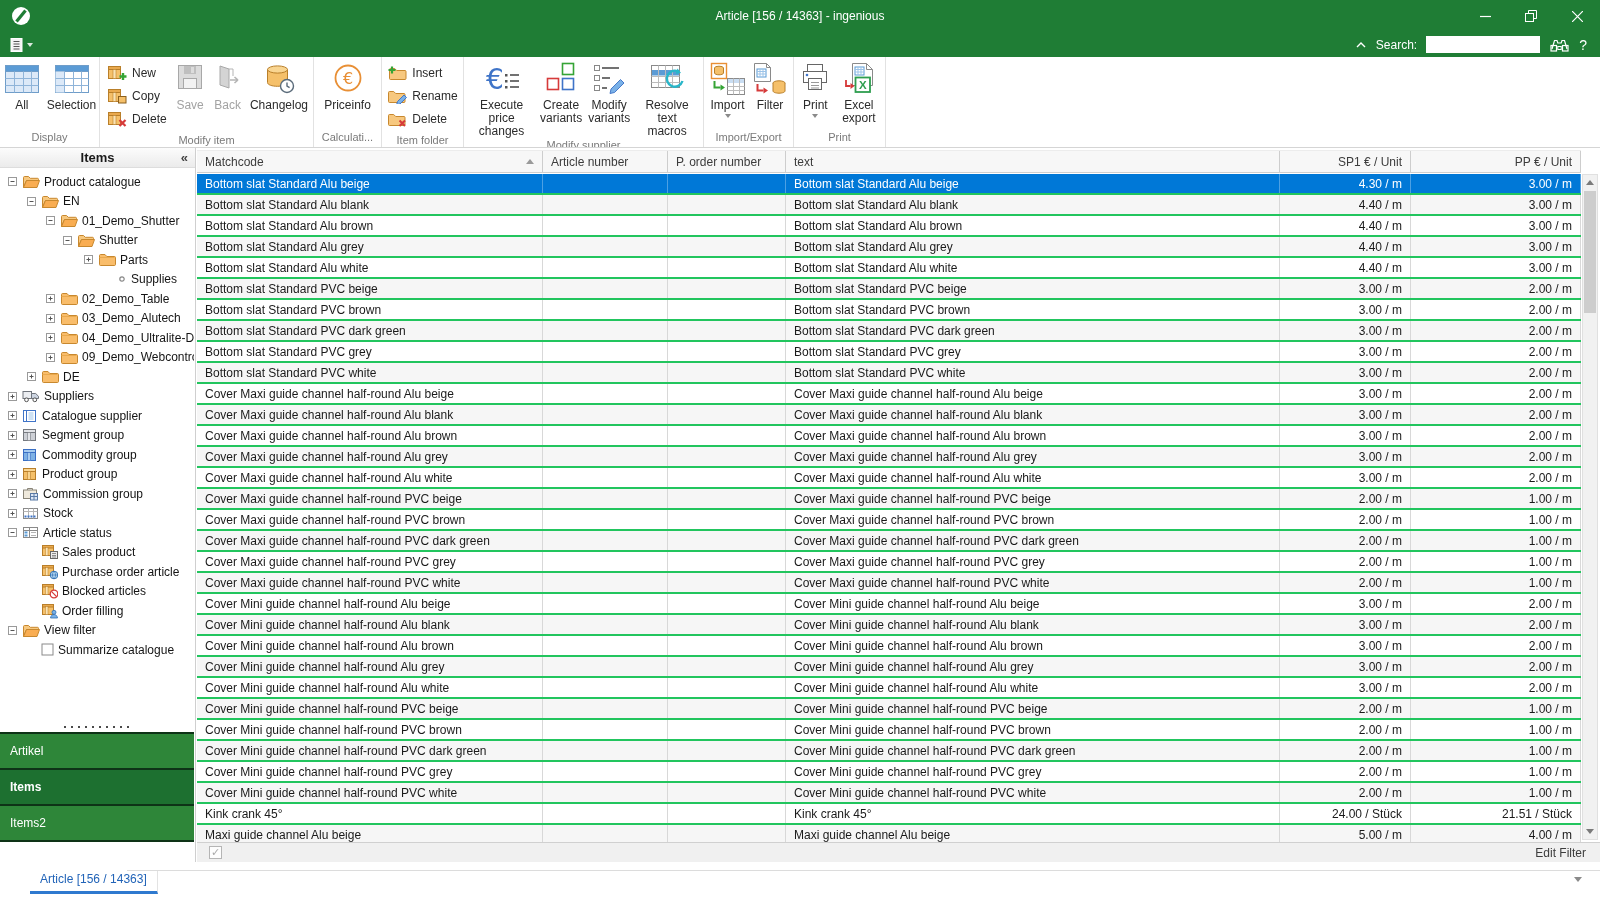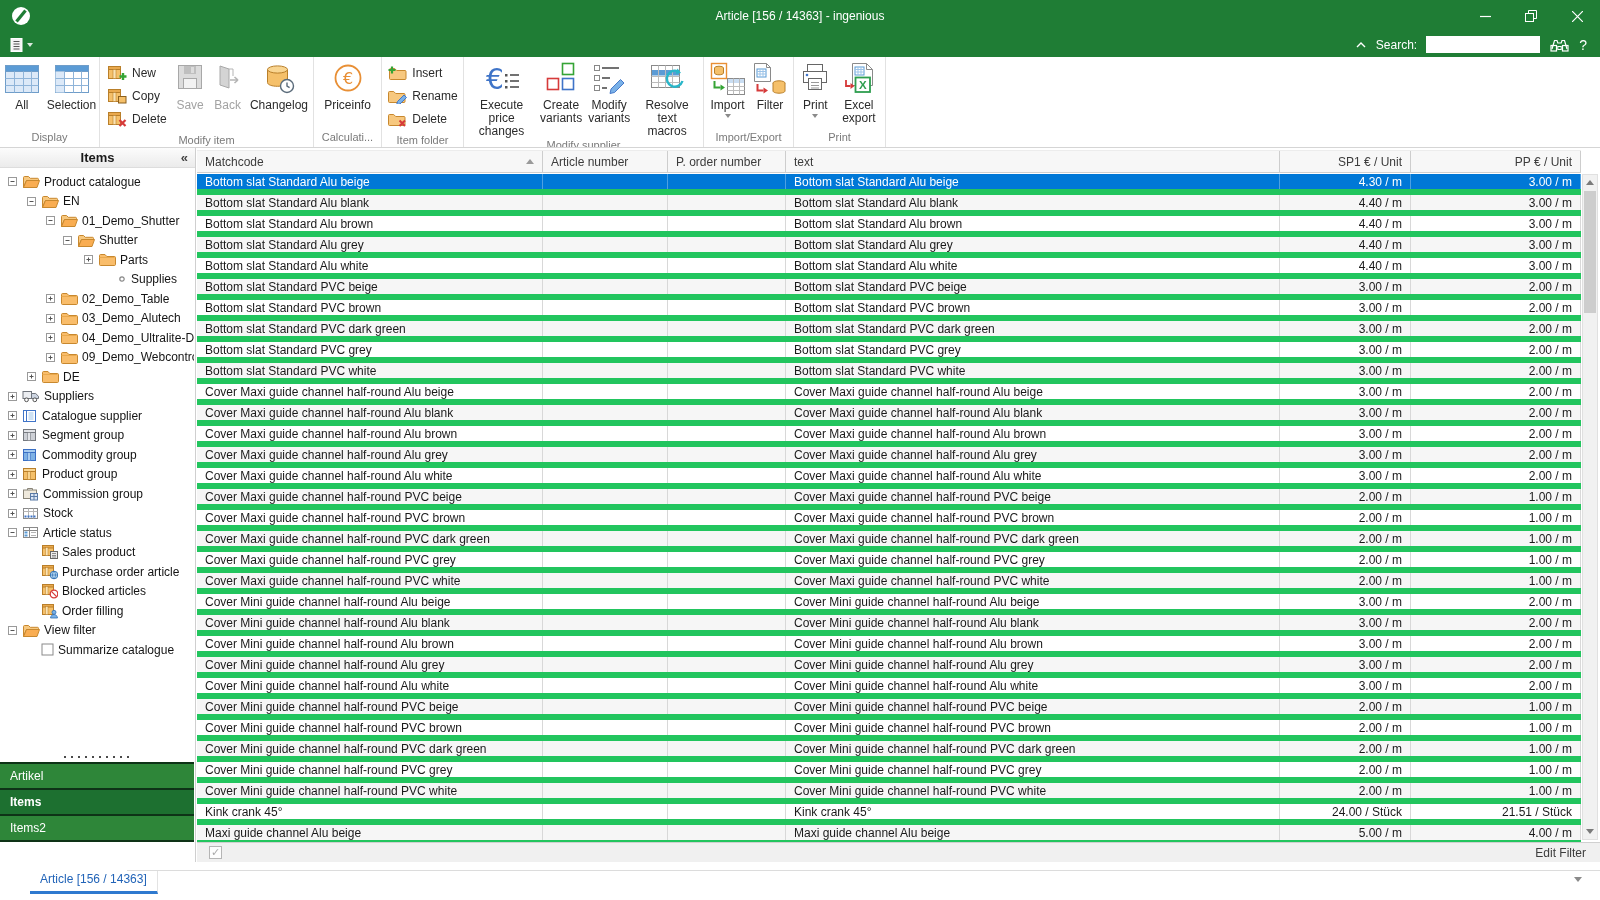--- a/index.html
+++ b/index.html
@@ -53,36 +53,36 @@
   .tree { position:absolute; top:21px; left:0; right:1px; bottom:120px; overflow:hidden; padding-top:3px; }
   .tree-item { height:19.5px; display:flex; align-items:center; font-size:12px; color:#141414; white-space:nowrap; cursor:default; }
   .expander { width:9px; height:9px; margin-right:5px; flex:none; display:flex; }
   .exp-spacer { width:14px; flex:none; }
   .tree-icon { margin-right:4px; flex:none; display:flex; align-items:center; }
 
   .side-block { position:absolute; left:0; right:1px; bottom:20px; }
   .dots { height:10px; display:flex; justify-content:center; align-items:center; }
   .dots i { display:block; width:66px; height:2px;
     background:repeating-linear-gradient(to right,#4a4a4a 0 2px,transparent 2px 7px); }
-  .side-btn { height:26px; background:#2e8639; color:#fff; display:flex; align-items:center;
+  .side-btn { height:36px; background:#2e8639; color:#fff; display:flex; align-items:center;
     padding-left:10px; font-size:12px; border-top:2px solid #0e3317; cursor:default; }
   .side-btn.active { background:#1d7030; font-weight:bold; }
   .side-block-end { height:2px; background:#0e3317; }
 
   
   .grid-area { position:absolute; left:197px; top:0; right:0; height:100%; background:#fff; }
   .grid-header { position:absolute; top:2px; left:0; height:23px; display:flex; background:#f7f7f7;
     border-bottom:1px solid #cfcfcf; border-top:1px solid #ececec; }
   .hcell { padding:0 8px; font-size:12px; color:#3c3c3c; display:flex; align-items:center;
     border-right:1px solid #cdcdcd; height:100%; white-space:nowrap; overflow:hidden; }
   .hcell.right { justify-content:flex-end; }
   .sort-asc { width:0; height:0; border-left:4px solid transparent; border-right:4px solid transparent;
     border-bottom:5px solid #9a9a9a; margin-left:auto; }
   .grid-rows { position:absolute; top:26px; left:0; bottom:20px; width:1384px; overflow:hidden; }
-  .grow { display:flex; height:21px; border-bottom:6px solid #22c55e; background:#fff;text-align:right; }
+  .grow { display:flex; height:21px; border-bottom:2px solid #22c55e; background:#fff;text-align:right; }
   .grow.alt { background:#f6f6f6; }
   .grow.selected { background:#0078d7; }
   .grow.selected .gcell { color:#fff; border-right-color:rgba(255,255,255,.3); }
   .gcell { padding:0 8px; font-size:12px; color:#1a1a1a; display:flex; align-items:center;
     border-right:1px solid #d8d8d8; height:100%; overflow:hidden; white-space:nowrap; }
   .gcell.right { justify-content:flex-end; }
 
   .vscroll { position:absolute; top:26px; right:2px; width:16px; bottom:22px; background:#f1f1f1; border:1px solid #e0e0e0; }
   .sarrow { position:absolute; left:0; right:0; height:15px; display:flex; align-items:center; justify-content:center; background:#f1f1f1; }
   .sarrow.up { top:0; } .sarrow.down { bottom:0; }

